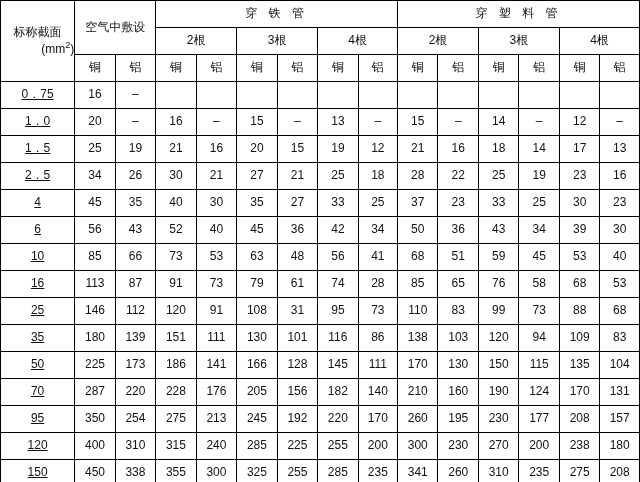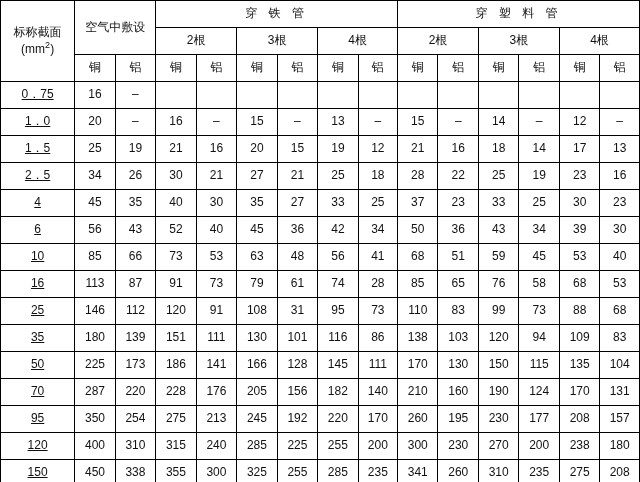--- a/index.html
+++ b/index.html
@@ -47,21 +47,21 @@
     font-size: 12px;
     margin-top: 24px;
   }
   .corner {
     font-size: 12px;
     line-height: 1.3;
     padding: 2px 4px;
     text-align: left;
   }
   .corner .l1 { display: block; }
-  .corner .l2 { display: block; }
+  .corner .l2 { display: block; text-align: right; }
   .rowhead {
     text-align: left;
     padding-left: 7px;
     font-size: 12px;
     text-decoration: underline;
   }
   td.dat { font-size: 12px; }
   .watermark {
     position: absolute;
     right: 6px;

